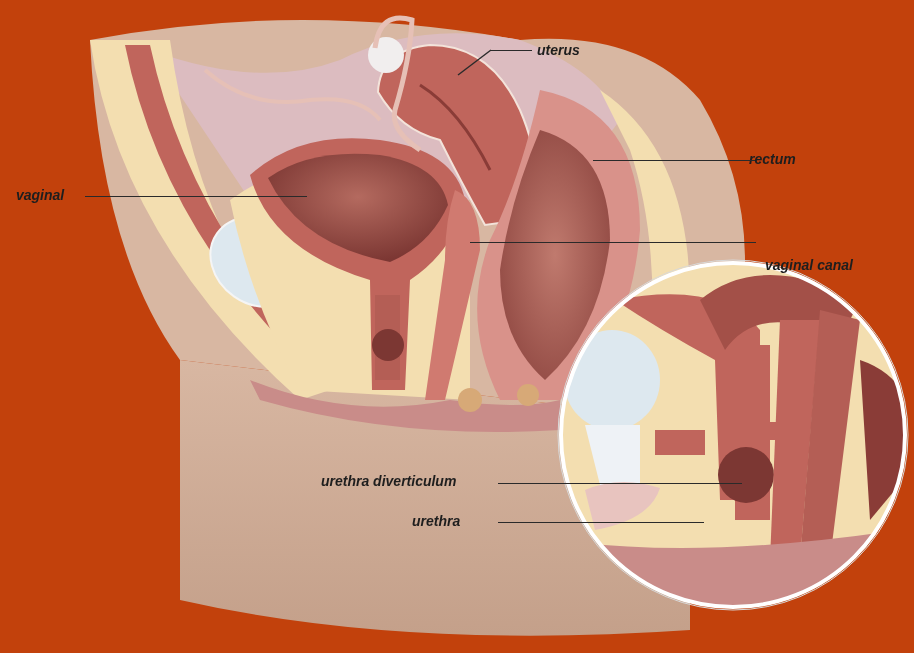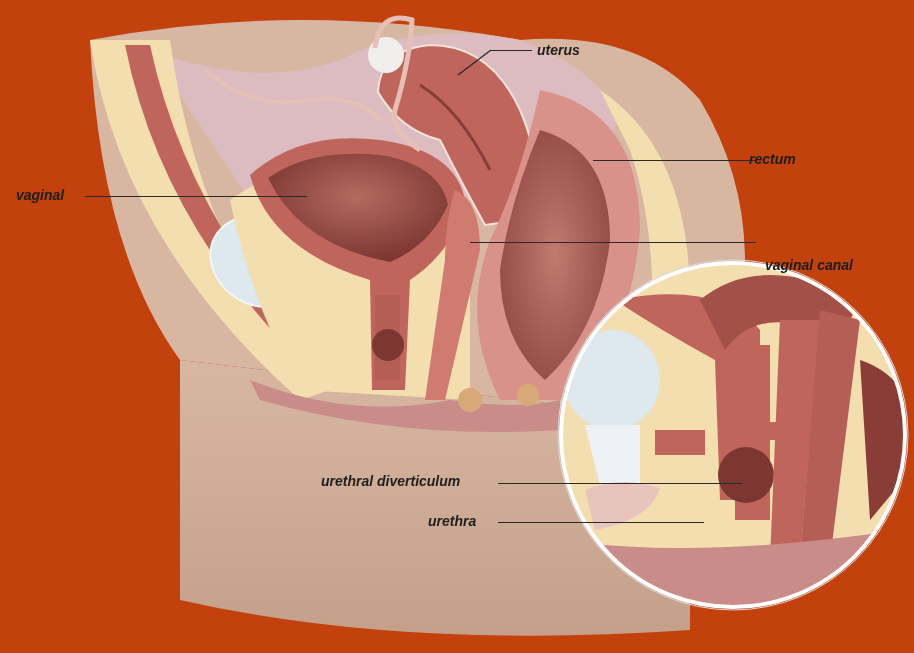--- a/index.html
+++ b/index.html
@@ -127,18 +127,18 @@
 
   <span class="label" style="left:733px; top:151px;margin-left:16px;">rectum</span>
   <div class="leader" style="left:593px; top:160px; width:162px;"></div>
 
   <span class="label" style="left:16px; top:187px;">vaginal</span>
   <div class="leader" style="left:85px; top:196px; width:222px;"></div>
 
   <span class="label" style="left:765px; top:233px;margin-top:24px;">vaginal canal</span>
   <div class="leader" style="left:470px; top:242px; width:286px;"></div>
 
-  <span class="label" style="left:321px; top:473px;">urethral diverticulum</span>
+  <span class="label" style="left:321px; top:473px;">urethra diverticulum</span>
   <div class="leader" style="left:498px; top:483px; width:244px;"></div>
 
-  <span class="label" style="left:428px; top:513px;">urethra</span>
+  <span class="label" style="left:412px; top:513px;">urethra</span>
   <div class="leader" style="left:498px; top:522px; width:206px;"></div>
 </div>
 
 </body></html>

